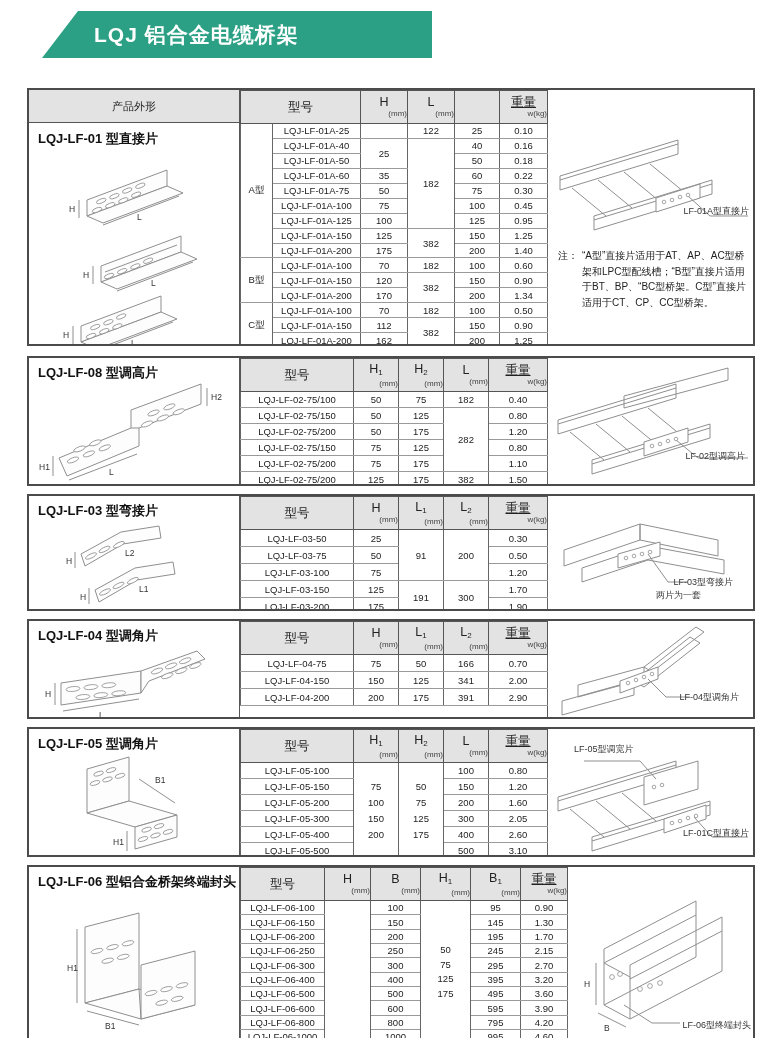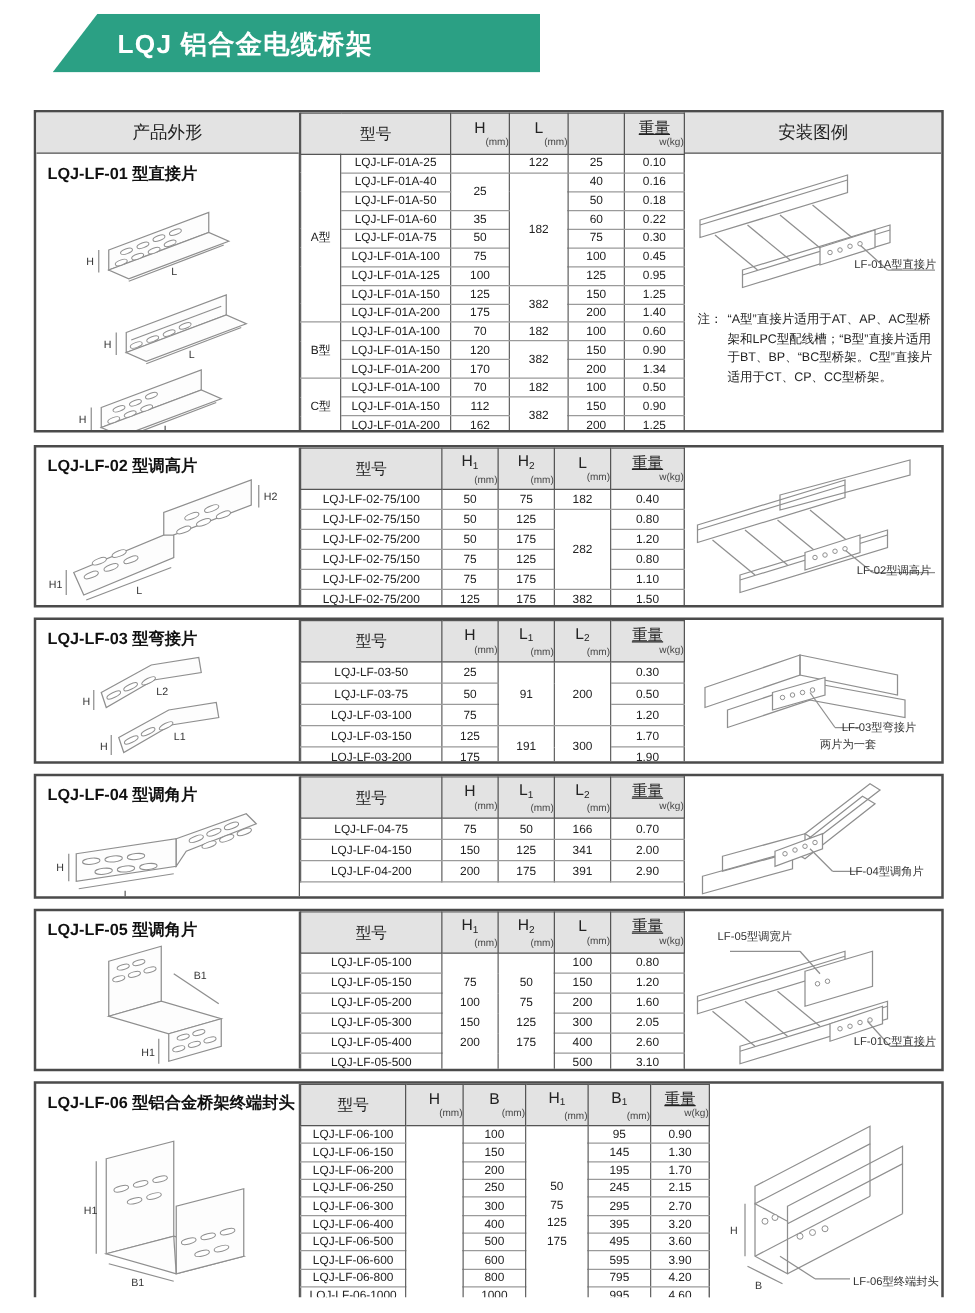--- a/index.html
+++ b/index.html
@@ -12,21 +12,21 @@
           display:flex;align-items:center;}
   #banner .txt{color:#fff;font-size:21px;font-weight:bold;padding-left:52px;letter-spacing:1px;}
 
   
   .section{position:absolute;left:27px;width:728px;border:2px solid #4b4b4b;background:#fff;
            display:flex;box-sizing:border-box;overflow:hidden;}
   .left{width:211px;flex:none;border-right:1px solid #555;position:relative;box-sizing:border-box;}
   .mid{flex:none;border-right:1px solid #555;box-sizing:content-box;}
   .right{flex:1;position:relative;overflow:hidden;}
   .phead{height:32px;background:#e3e3e3;border-bottom:1px solid #555;
-         display:flex;align-items:center;justify-content:center;font-size:14px;color:#222;}
+         display:flex;align-items:center;justify-content:center;font-size:11px;color:#222;}
   .sec-title{position:absolute;left:9px;font-size:13px;font-weight:bold;color:#111;white-space:nowrap;z-index:2;}
   .t-top{top:6px;} .t-under{top:40px;}
 
   
   table.spec{border-collapse:collapse;width:100%;table-layout:fixed;font-size:9.5px;color:#222;}
   table.spec th{background:#e3e3e3;border:1px solid #555;height:32px;font-weight:normal;padding:0;margin-top:13px;}
   table.spec td{border-left:1px solid #666;border-right:1px solid #666;
                 border-top:1px solid #9a9a9a;border-bottom:1px solid #9a9a9a;
                 text-align:center;padding:0;overflow:hidden;}
   .hm{font-size:12.5px;line-height:13px;} .hm sub{font-size:8px;vertical-align:-2px;}
@@ -245,21 +245,20 @@
             <tr>
               <td>LQJ-LF-01A-200</td>
               <td>162</td>
               <td>200</td>
               <td>1.25</td>
             </tr>
           </tbody>
         </table>
     </div>
     <div class="right">
-      <div class="phead">安装图例</div>
       <svg class="illus" style="left:0;top:34px;" width="206" height="120" viewBox="0 0 206 120">
         <g class="sk">
           <polygon points="12,52 130,16 130,30 12,66"></polygon>
             <line x1="12" y1="56" x2="130" y2="20"></line>
           <polygon points="46,92 164,56 164,70 46,106"></polygon>
             <line x1="46" y1="96" x2="164" y2="60"></line>
           <line x1="24" y1="64" x2="58" y2="92"></line>
             <line x1="50" y1="56" x2="84" y2="84"></line>
             <line x1="76" y1="48" x2="110" y2="76"></line>
             <line x1="102" y1="40" x2="136" y2="68"></line>
@@ -277,21 +276,21 @@
       <span class="lbl2" style="right:4px;top:115px;">LF-01A型直接片</span>
       <div class="note">
         <span class="nl">注：</span>
         <span class="nb">“A型”直接片适用于AT、AP、AC型桥架和LPC型配线槽；“B型”直接片适用于BT、BP、“BC型桥架。C型”直接片适用于CT、CP、CC型桥架。</span>
       </div>
     </div>
   </div>
 
   <div class="section" style="top:356px;height:130px;">
     <div class="left">
-      <div class="sec-title t-top">LQJ-LF-02 型调高片</div>
+      <div class="sec-title t-top">LQJ-LF-08 型调高片</div>
       <svg class="draw" style="left:0;top:22px;" width="209" height="106" viewBox="0 0 209 106">
         <g class="skf">
           <polygon points="30,78 102,48 102,30 172,4 172,24 110,48 110,66 38,96"></polygon>
           <line x1="102" y1="48" x2="110" y2="48"></line>
         </g>
         <g class="hole">
           <g transform="translate(44,80) rotate(-21)">
               <ellipse rx="6" ry="2.2"></ellipse>
               <ellipse cx="17" rx="6" ry="2.2"></ellipse>
               <ellipse cx="34" rx="6" ry="2.2"></ellipse>

